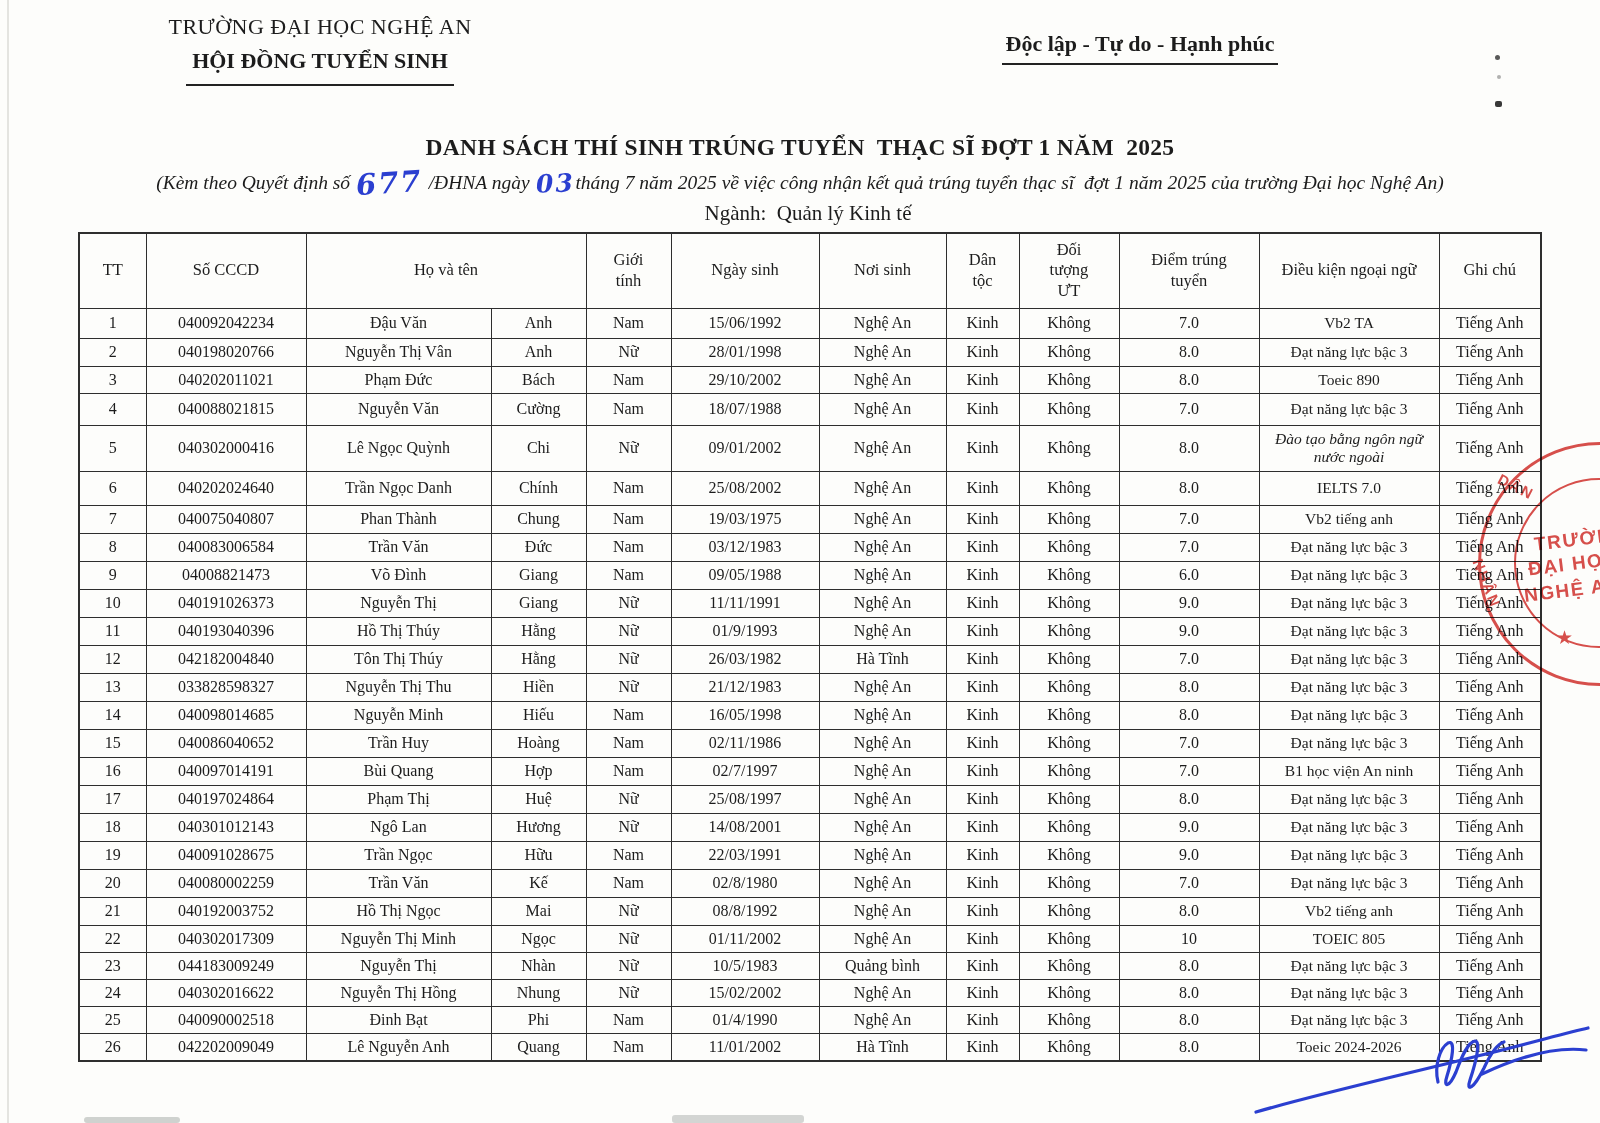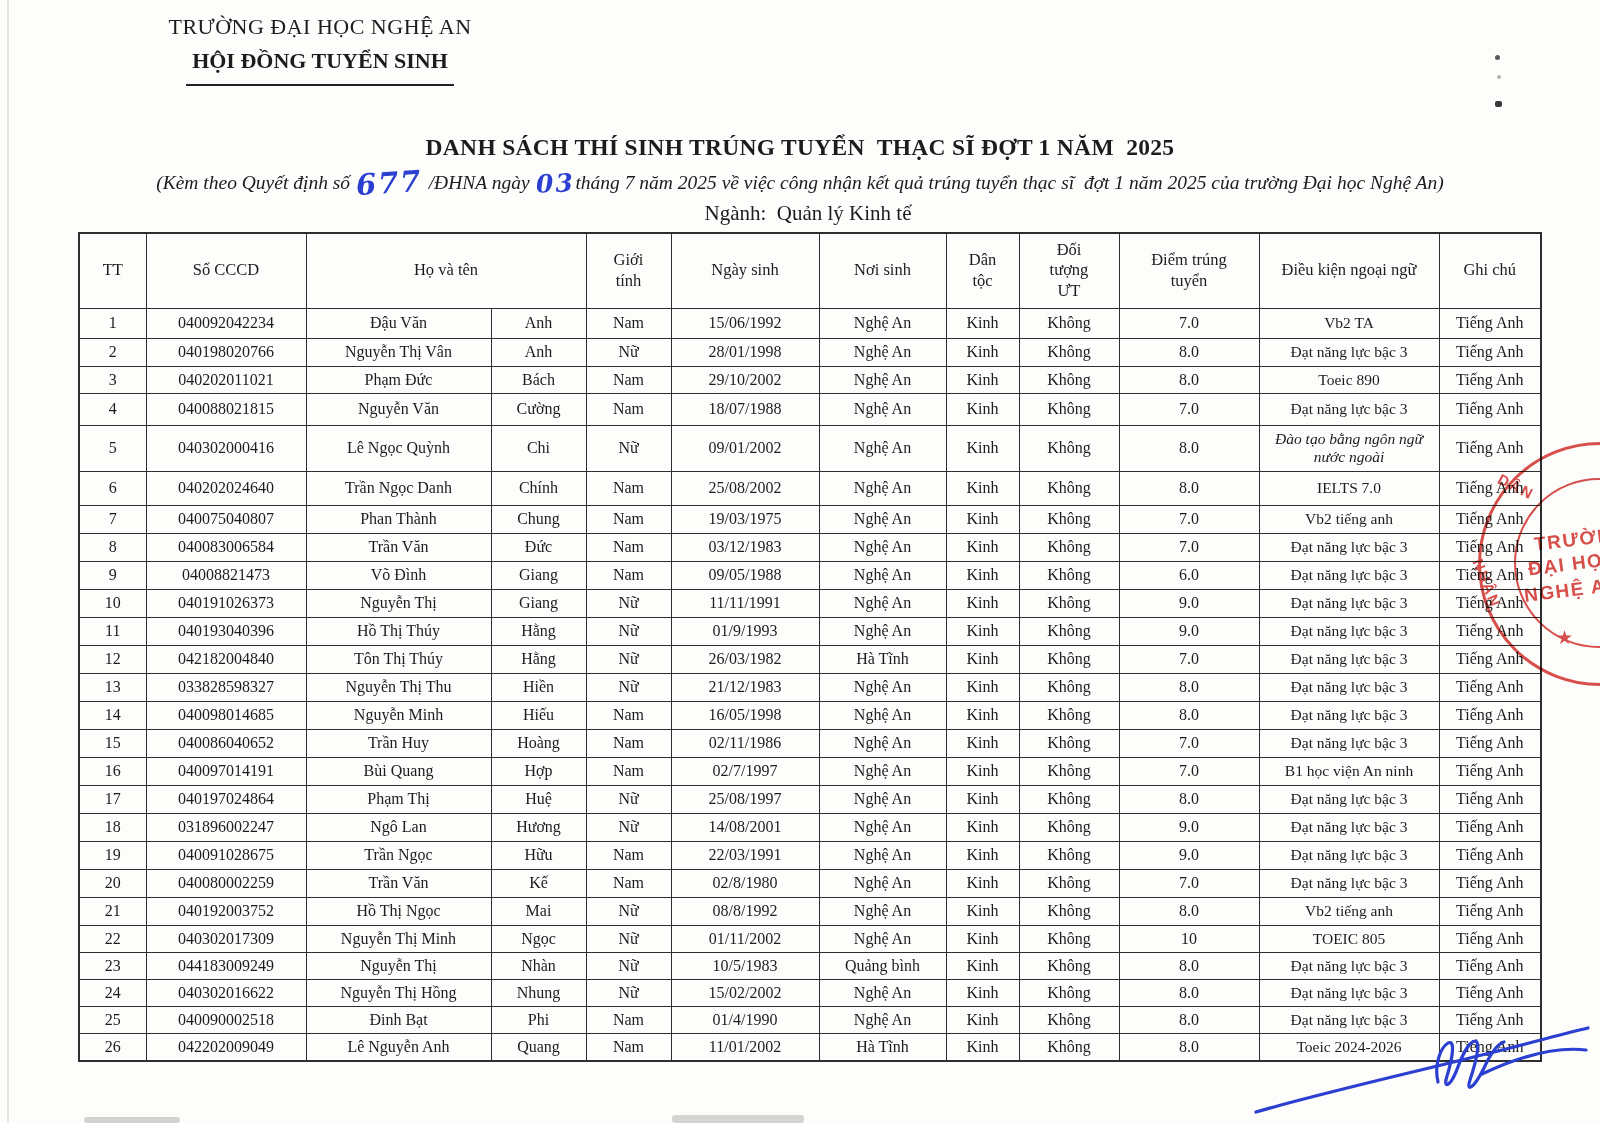--- a/index.html
+++ b/index.html
@@ -78,20 +78,21 @@
 
 <div id="page">
 
   <div class="scan-edge"></div>
 
   <div class="hdr-left">
     <div class="l1">TRƯỜNG ĐẠI HỌC NGHỆ AN</div>
     <div><span class="l2">HỘI ĐỒNG TUYỂN SINH</span></div>
   </div>
   <div class="hdr-right">
+    <div><span class="l2">Độc lập - Tự do - Hạnh phúc</span></div>
   </div>
 
   <div class="doc-title">DANH SÁCH THÍ SINH TRÚNG TUYỂN  THẠC SĨ ĐỢT 1 NĂM  2025</div>
   <div class="doc-subtitle"><span>(Kèm theo Quyết định số</span><span class="hand num">677</span><span>/ĐHNA ngày</span><span class="hand day">03</span><span>tháng 7 năm 2025 về việc công nhận kết quả trúng tuyển thạc sĩ  đợt 1 năm 2025 của trường Đại học Nghệ An)</span></div>
   <div class="doc-major">Ngành:  Quản lý Kinh tế</div>
 
   <table class="main">
     <colgroup>
       <col style="width:67px">
         <col style="width:160px">
@@ -355,21 +356,21 @@
           <td class="col-ngay_sinh">25/08/1997</td>
           <td class="col-noi_sinh">Nghệ An</td>
           <td class="col-dan_toc">Kinh</td>
           <td class="col-doi_tuong">Không</td>
           <td class="col-diem">8.0</td>
           <td class="col-dieu_kien">Đạt năng lực bậc 3</td>
           <td class="col-ghi_chu">Tiếng Anh</td>
         </tr>
         <tr>
           <td class="col-tt">18</td>
-          <td class="col-cccd">031896002247</td>
+          <td class="col-cccd">040301012143</td>
           <td class="col-ho">Ngô Lan</td>
           <td class="col-ten">Hương</td>
           <td class="col-gioi_tinh">Nữ</td>
           <td class="col-ngay_sinh">14/08/2001</td>
           <td class="col-noi_sinh">Nghệ An</td>
           <td class="col-dan_toc">Kinh</td>
           <td class="col-doi_tuong">Không</td>
           <td class="col-diem">9.0</td>
           <td class="col-dieu_kien">Đạt năng lực bậc 3</td>
           <td class="col-ghi_chu">Tiếng Anh</td>

